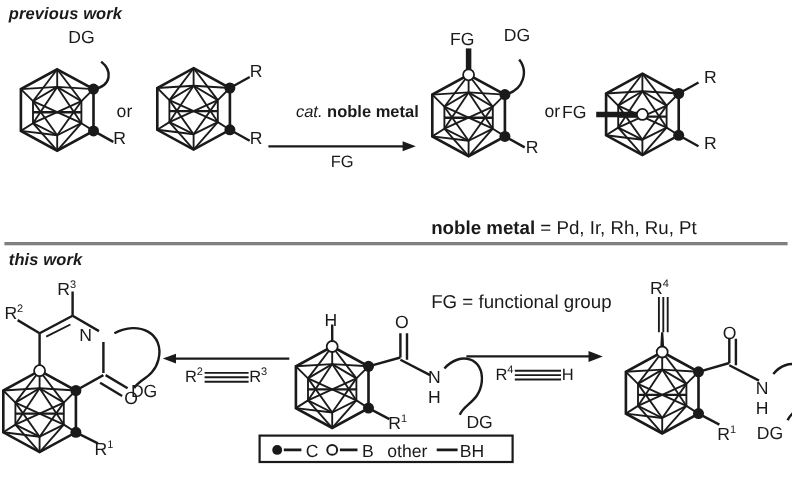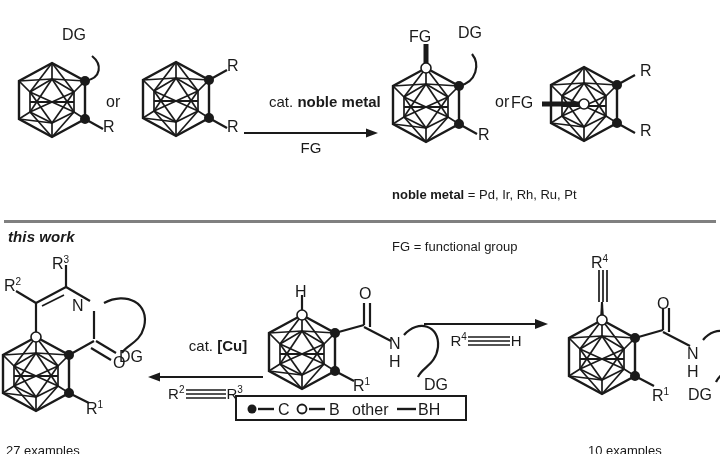--- a/index.html
+++ b/index.html
@@ -24,48 +24,49 @@
     font-size: 15px;
     letter-spacing: .1px;
   }
   .divider {
     position: absolute;
     left: 4px; right: 4px;
     height: 3px;
     background: #808080;
   }
   .txt-b { font-weight: bold; }
-  .txt-i { }
+  .txt-i { font-style: italic; }
   .lbl { font-size: 16px; white-space: pre; }
   .sup { font-size: 10px; vertical-align: super; }
   .legendbox {
     border: 2px solid #1a1a1a;
     box-sizing: border-box;
     display: flex;
     align-items: center;
     justify-content: center;
     font-size: 15px;
     padding: 0 6px;
     background: #fff;
     white-space: pre;
   }
-  .res-block { font-size: 13px; line-height: 1.32; white-space: pre; }
+  .res-block { font-size: 17px; line-height: 1.32; white-space: pre; }
   svg { display: block; overflow: visible; }
   .cage-line { stroke: #1a1a1a; fill: none; }
   .vtx-c { fill: #1a1a1a; }
   .vtx-b { fill: #ffffff; stroke: #1a1a1a; stroke-width: 1.6; }
   .bond { stroke: #1a1a1a; stroke-width: 2.2; fill: none; }
   .bond-thin { stroke: #1a1a1a; stroke-width: 1.7; fill: none; }
   .arrowline { stroke: #1a1a1a; stroke-width: 2; fill: none; }
 </style>
 </head>
 <body>
 
 <div class="scheme">
 
+  <div class="abs section-header" style="left:8px; top:4px;">previous work</div>
 
   <div class="abs" style="left:4px; top:30px;">
     <svg width="130" height="115" viewBox="0 0 130 115" aria-hidden="true">
 
       <g class="cage-line" stroke-width="2.2">
 
         <polygon points="48,33 81,51 81,89 48,107 15,89 15,51" stroke-width="2.4"></polygon>
       </g>
       <g class="cage-line" stroke-width="1.7">
 
@@ -305,23 +306,20 @@
 
   <div class="abs lbl" style="left:119px; top:348px;">DG</div>
   <div class="abs lbl" style="left:86px; top:399px;"><span>R</span><span class="sup">1</span></div>
 
   <div class="abs res-block" style="left:6px; top:408px;">
     <div>27 examples</div>
     
   </div>
 
   <div class="abs" style="left:148px; top:320px; width:115px;">
-    <div style="text-align:center; font-size:15px; white-space:pre;">
-      <span class="txt-i">cat.</span><span> </span><span class="txt-b">[Cu]</span>
-    </div>
     <svg width="115" height="12" viewBox="0 0 115 12" aria-hidden="true">
       <line class="arrowline" x1="115" y1="6" x2="10" y2="6"></line>
       <polygon points="0,6 12,1.5 12,10.5" fill="#1a1a1a"></polygon>
     </svg>
     <div style="display:flex; align-items:center; justify-content:center; font-size:15px; gap:1px; margin-top:1px;">
       <span><span>R</span><span class="sup">2</span></span>
       <svg width="40" height="14" viewBox="0 0 40 14" aria-hidden="true">
         <line class="bond-thin" x1="0" y1="4" x2="40" y2="4"></line>
         <line class="bond-thin" x1="0" y1="8" x2="40" y2="8"></line>
         <line class="bond-thin" x1="0" y1="12" x2="40" y2="12"></line>

